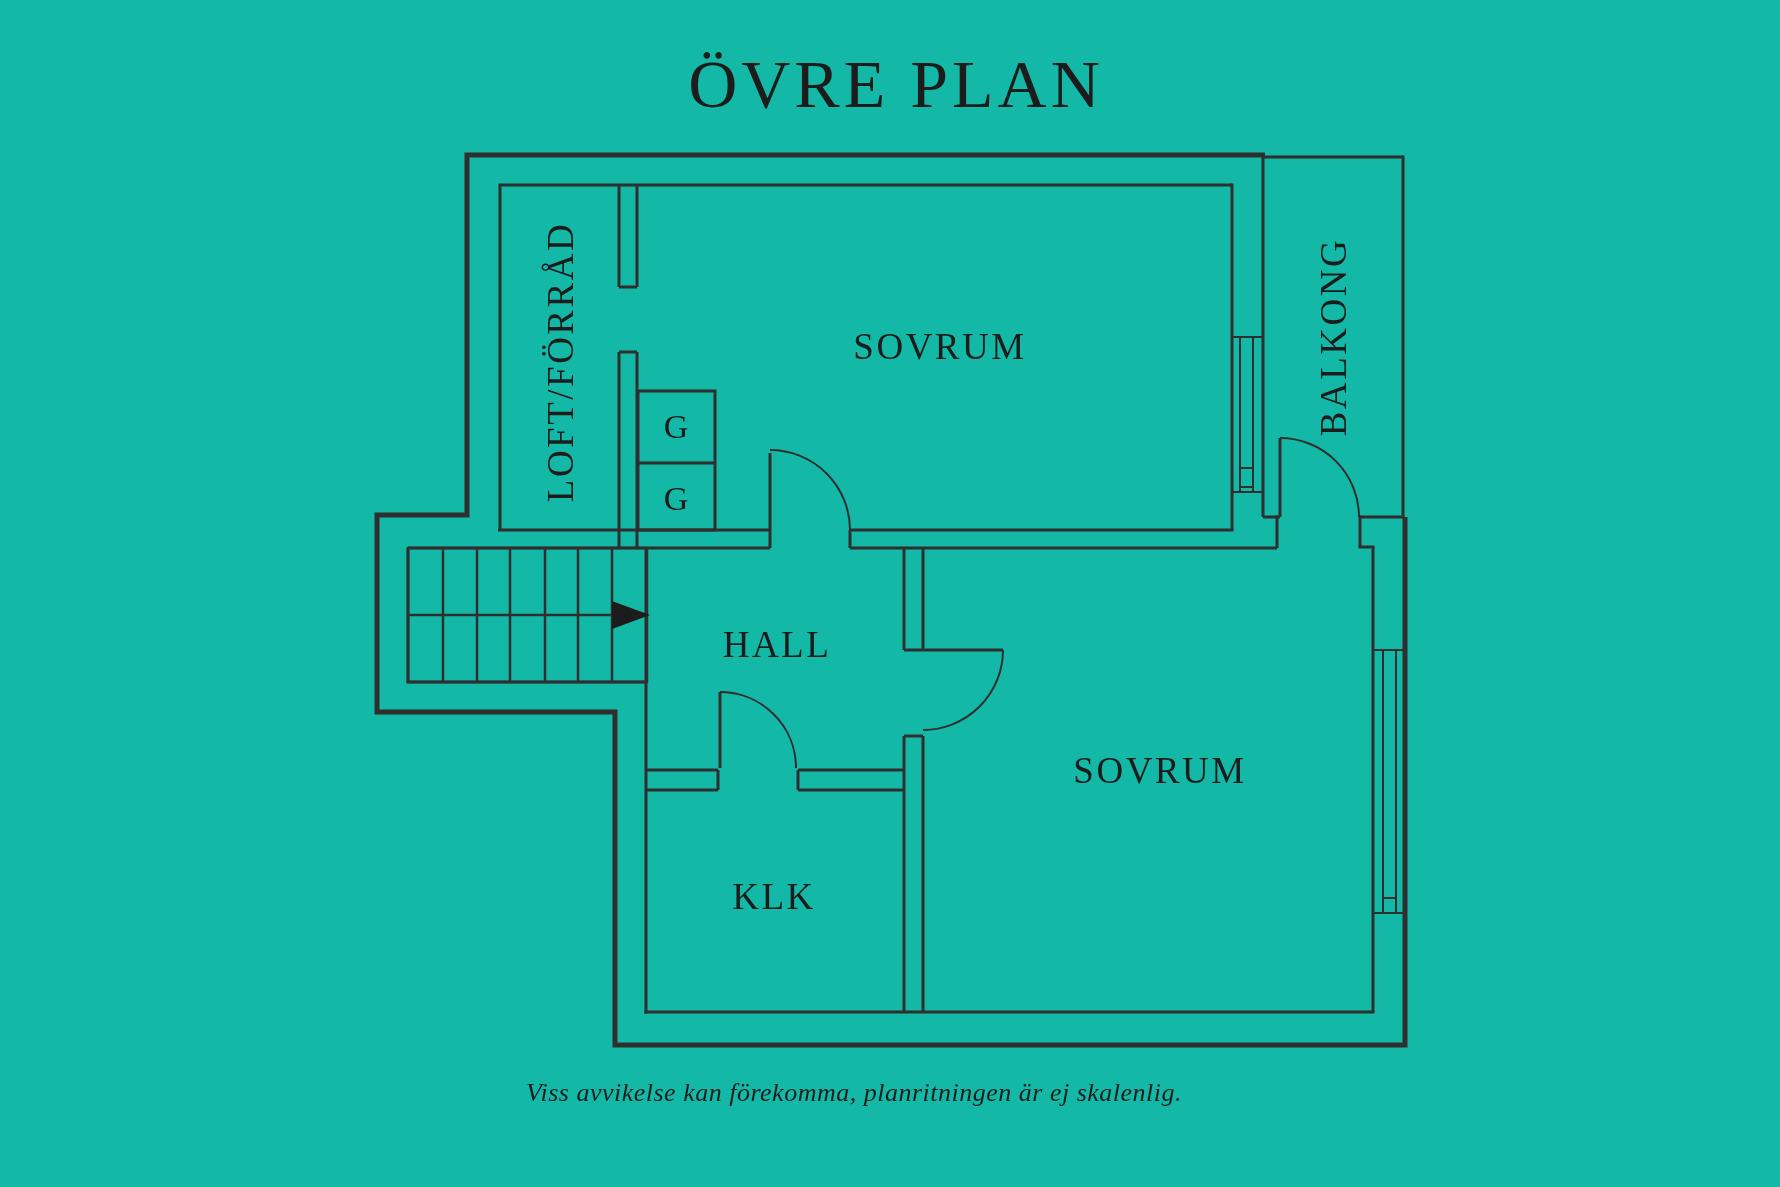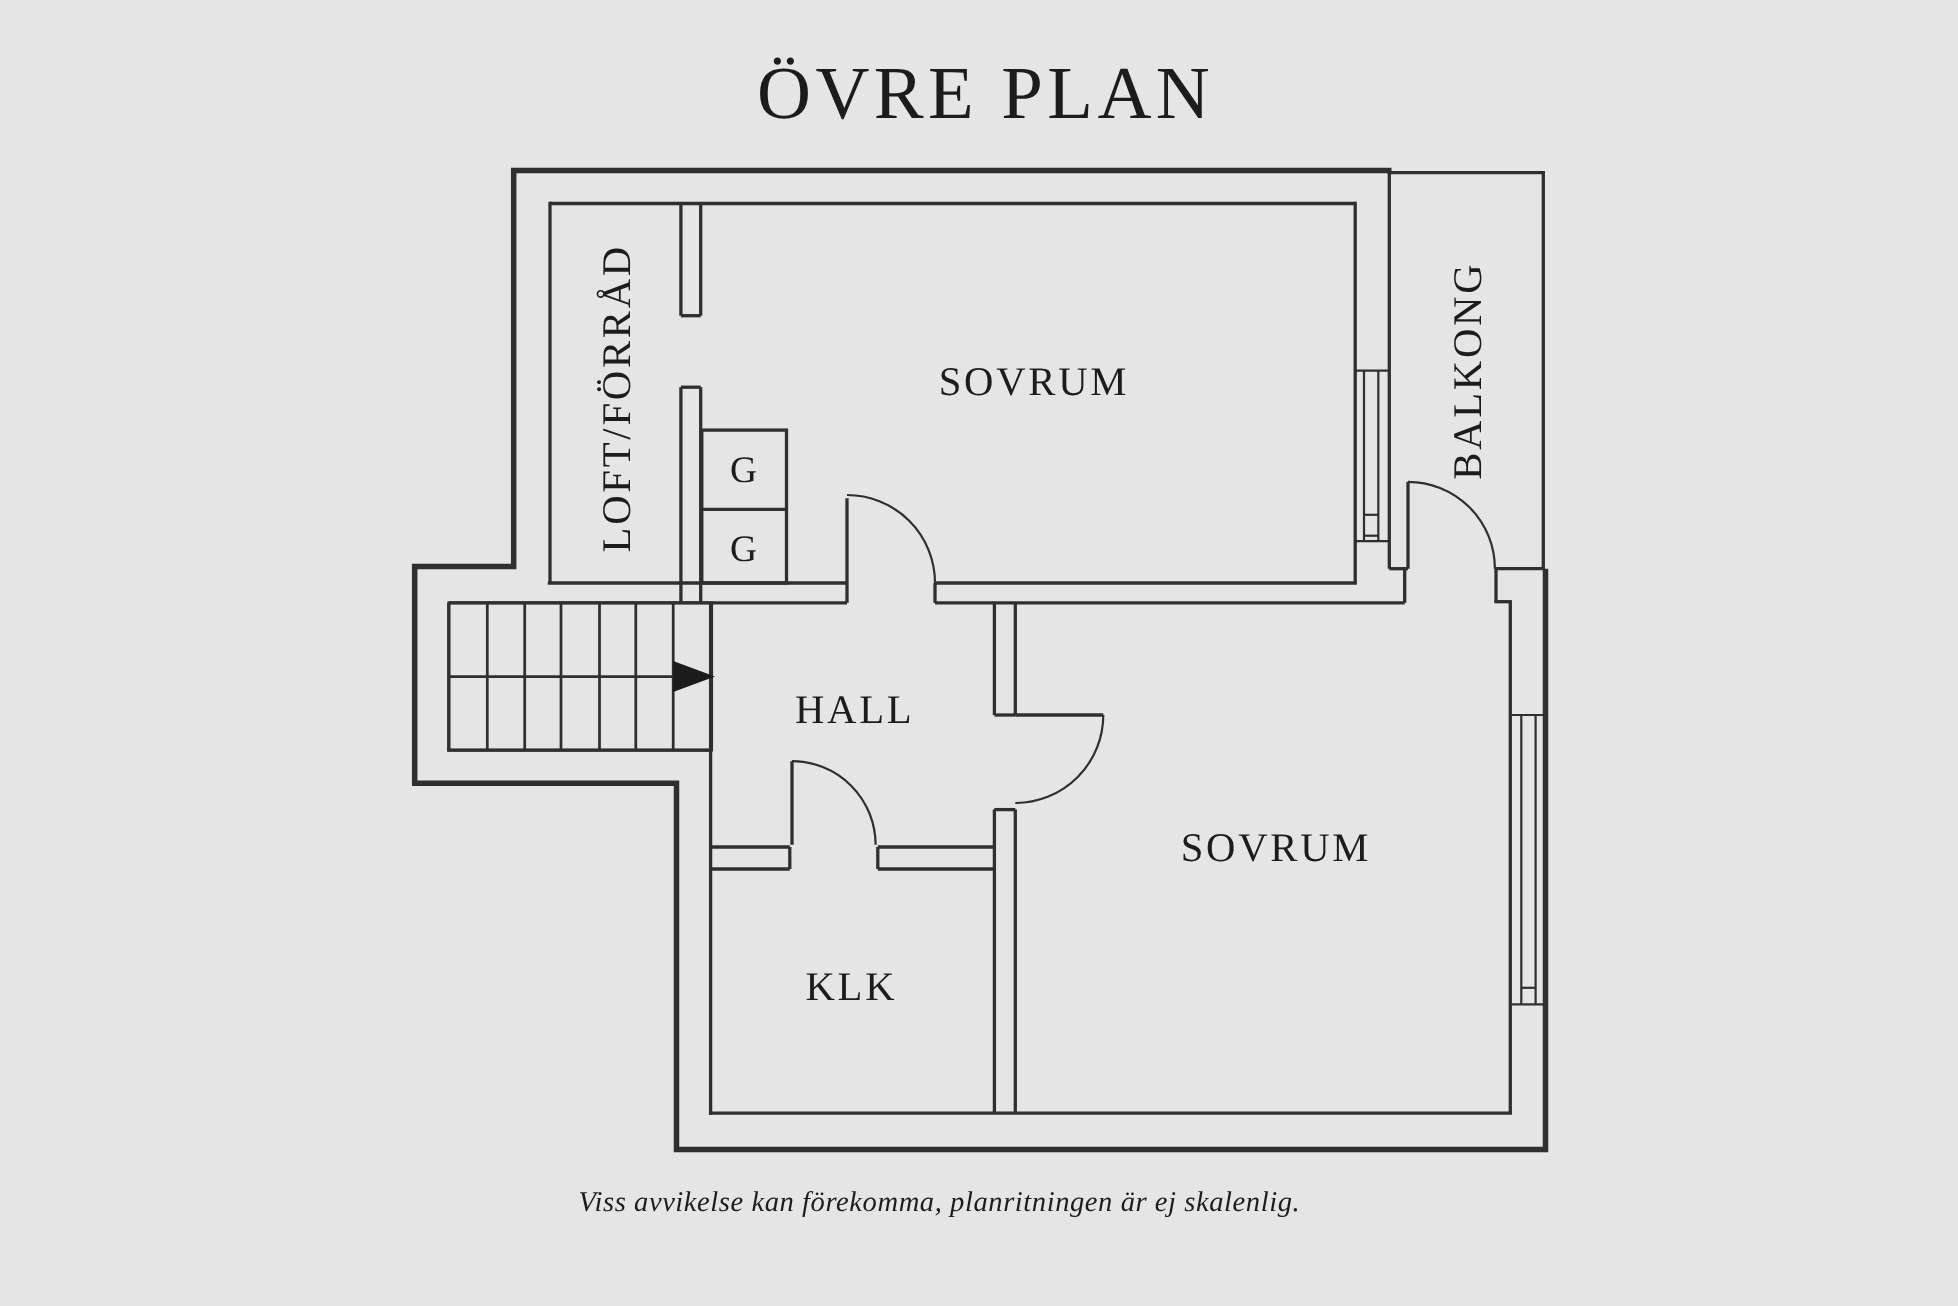--- a/index.html
+++ b/index.html
@@ -4,21 +4,21 @@
 <style>
   html, body {
     margin: 0;
     padding: 0;
     background: #ffffff;
   }
   .page {
     position: relative;
     width: 1780px;
     height: 1187px;
-    background: #e5e5e5;
+    background: #14b8a6;
     overflow: hidden;
     font-family: "Liberation Serif", "DejaVu Serif", serif;
   }
   svg { display: block; }
   text {
     fill: #1c1c1c;
     font-family: "Liberation Serif", "DejaVu Serif", serif;
   }
   .title-text {
     font-size: 68px;

